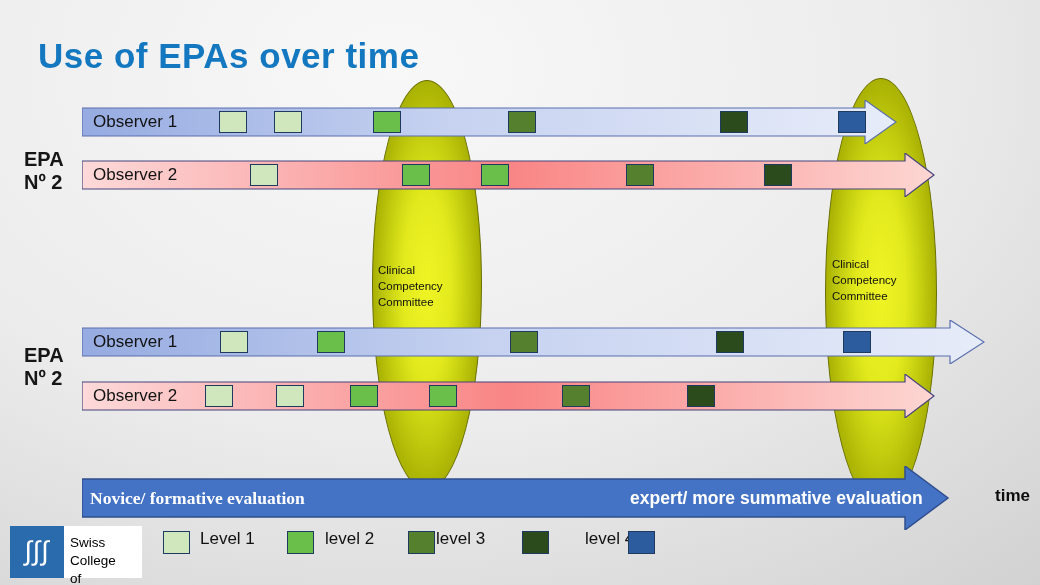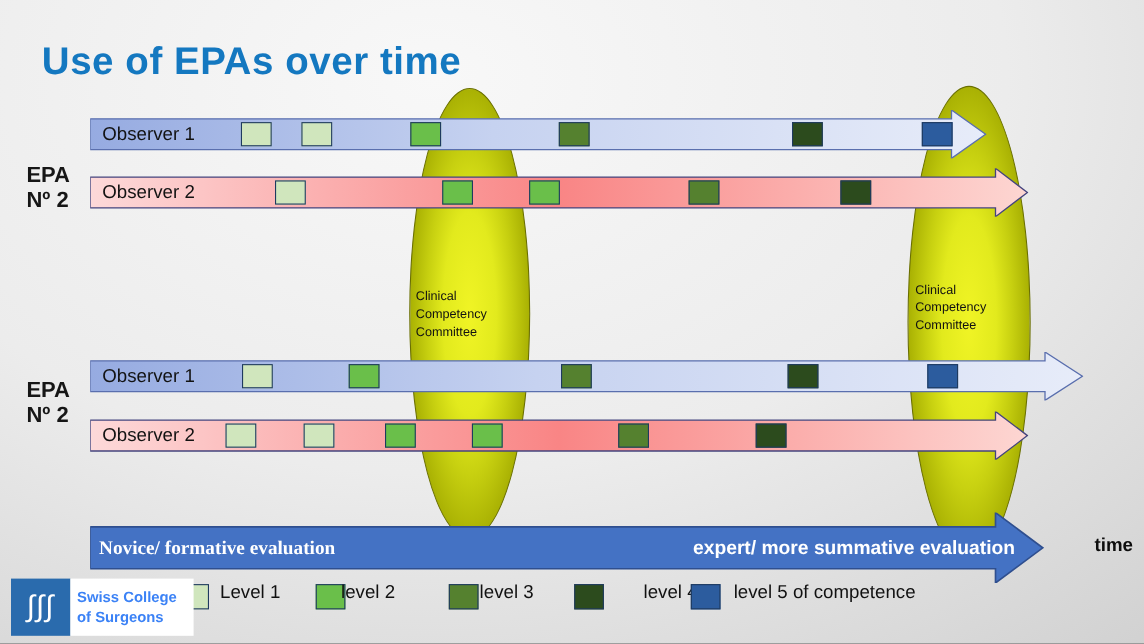--- a/index.html
+++ b/index.html
@@ -29,21 +29,21 @@
   .sq{position:absolute;top:11px;width:28px;height:22px;border:1.2px solid #1e3a5f;box-sizing:border-box;}
   .timeline{position:absolute;left:82px;top:466px;width:880px;height:64px;z-index:2;}
   .timeline-text{position:absolute;top:13px;height:38px;line-height:38px;color:#fff;font-size:17.5px;font-weight:bold;}
   .timeline-text.left{left:8px;font-family:Liberation Serif, serif;}
   .timeline-text.right{left:548px;}
   .time-label{position:absolute;left:963px;top:486px;font-size:17px;font-weight:bold;color:#0d0d0d;z-index:3;margin-left:32px;}
   .legend-swatch{position:absolute;top:531px;width:27px;height:23px;border:1.2px solid #1e3a5f;box-sizing:border-box;z-index:4;}
   .legend-label{position:absolute;top:529px;font-size:17px;color:#111;z-index:4;}
   .logo{position:absolute;left:10px;top:526px;height:52px;z-index:5;display:flex;}
   .logo-mark{width:54px;height:52px;background:#2a6bad;color:#fff;text-align:center;line-height:50px;font-size:27px;letter-spacing:1px;}
-  .logo-text{width:112px;height:52px;background:#fff;color:#3b82f6;font-size:13.5px;font-weight:bold;line-height:1.35;padding:8px 0 0 6px;box-sizing:border-box;}
+  .logo-text{width:78px;height:52px;background:#fff;color:#000000;font-size:13.5px;font-weight:normal;line-height:1.35;padding:8px 0 0 6px;box-sizing:border-box;}
   .url{position:absolute;left:786px;top:549px;font-size:16px;color:#2353cb;text-decoration:underline;cursor:pointer;z-index:5;}
 </style>
 </head>
 <body>
 
 <div class="slide" id="slide">
 
   <svg width="0" height="0" style="position:absolute">
     <defs>
       <linearGradient id="g-blue">
@@ -145,20 +145,19 @@
     <div class="logo-text">
       <div>Swiss College</div>
       <div>of Surgeons</div>
     </div>
   </div>
 
 
 <div class="legend-swatch" style="left: 163px; background: rgb(208, 230, 189);"></div>
     <span class="legend-label" style="left: 200px;">Level 1</span>
     <div class="legend-swatch" style="left: 287px; background: rgb(106, 191, 74);"></div>
-    <span class="legend-label" style="left: 310px;">level 2</span>
+    <span class="legend-label" style="left: 325px;">level 2</span>
     <div class="legend-swatch" style="left: 408px; background: rgb(85, 129, 47);"></div>
     <span class="legend-label" style="left: 436px;">level 3</span>
     <div class="legend-swatch" style="left: 522px; background: rgb(44, 75, 29);"></div>
     <span class="legend-label" style="left: 585px;">level 4</span>
     <div class="legend-swatch" style="left: 628px; background: rgb(44, 92, 158);"></div>
-    <span class="legend-label" style="left: 667px;">level 5 of competence</span>
   </div>
 
 </body></html>

